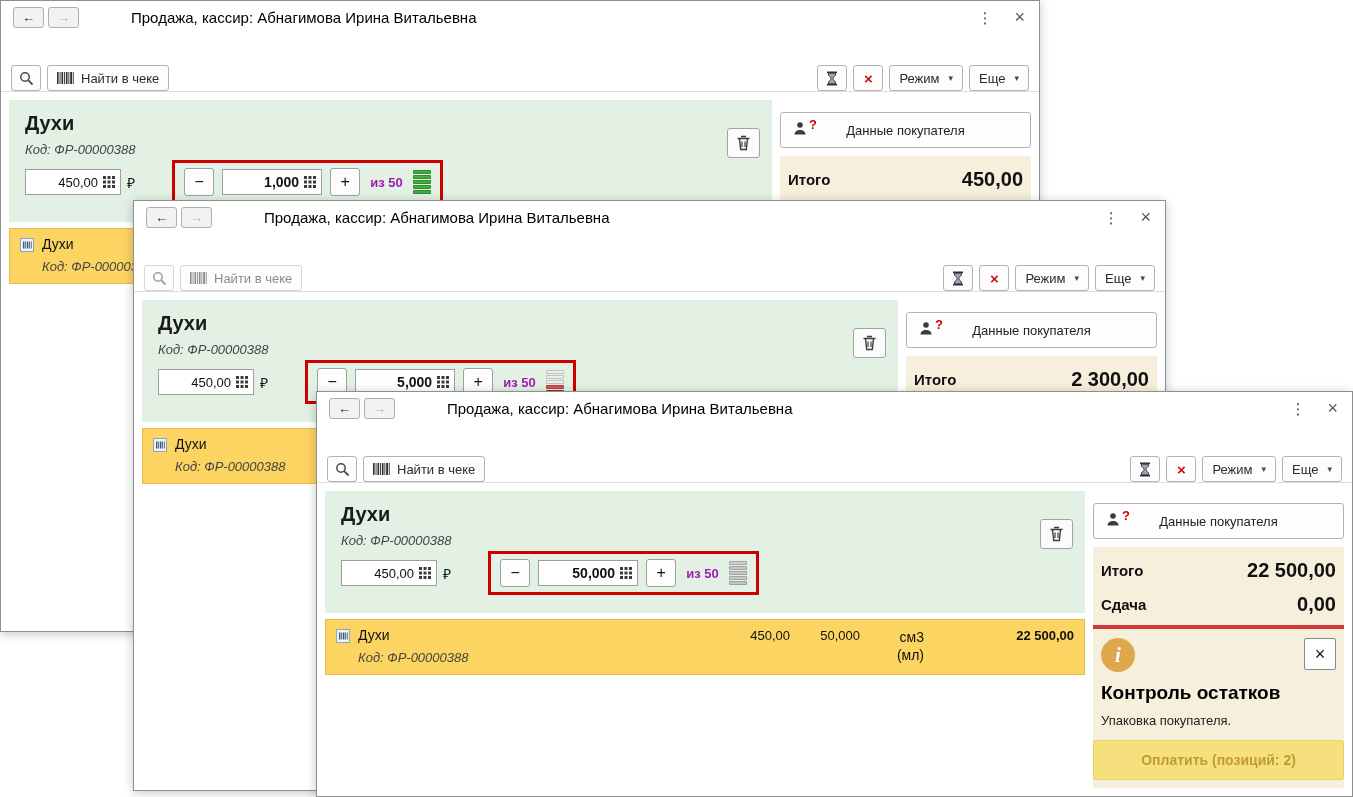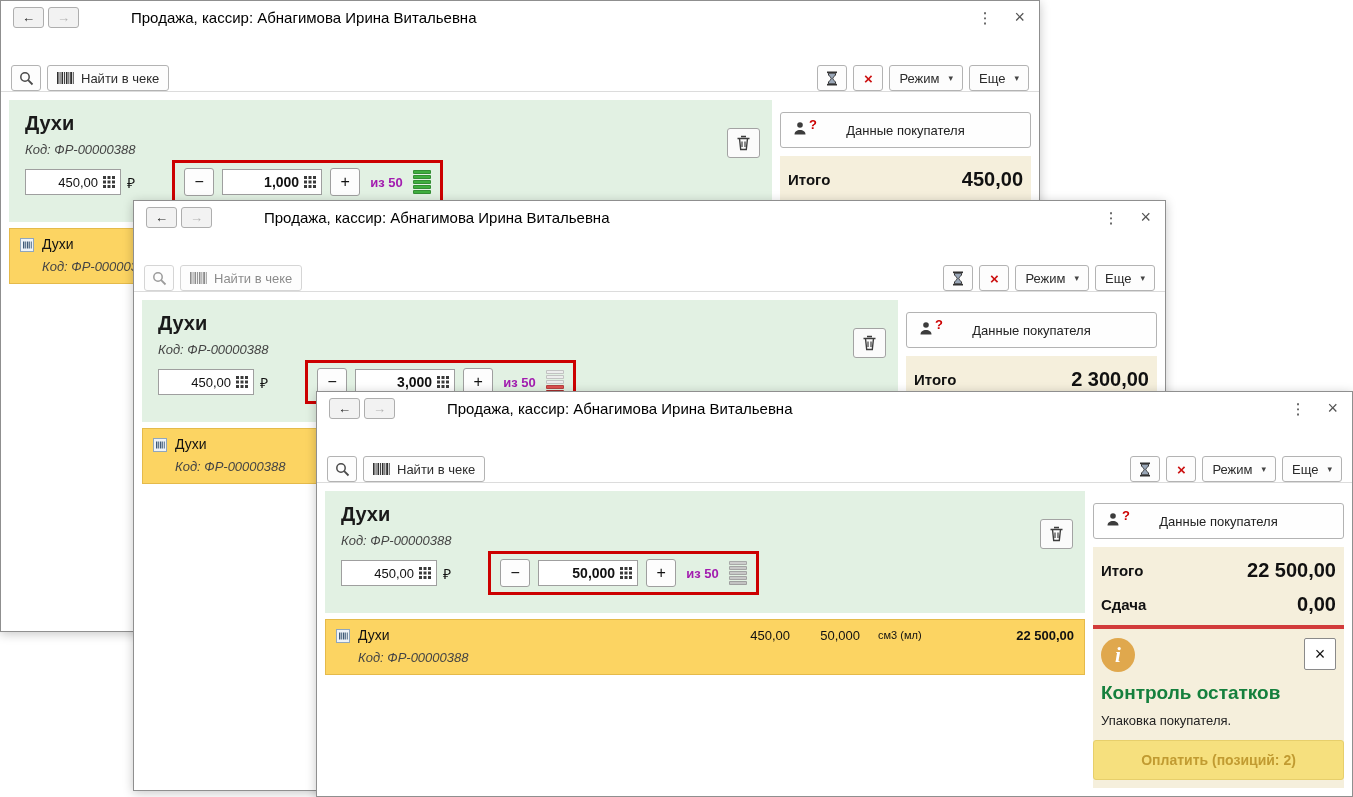--- a/index.html
+++ b/index.html
@@ -66,21 +66,21 @@
 
   
   .items { margin-top:6px; flex:1; min-height:0; }
   .item-row { display:flex; align-items:flex-start; background:#fcd462; border:1px solid #e5ba4a;
               padding:7px 10px 9px; min-height:52px; }
   .item-icon { margin:2px 8px 0 0; flex:0 0 auto; display:inline-flex; }
   .item-main { flex:1; min-width:0; }
   .item-name { font-size:14px; color:#111; }
   .item-code { font-size:13px; font-style:italic; color:#454545; margin-top:7px; }
   .col-num { width:70px; text-align:right; font-size:13px; padding-top:1px; }
-  .col-unit { width:46px; margin-left:18px; font-size:11px; line-height:1.3; padding-top:1px; }
+  .col-unit { width:46px; margin-left:18px; font-size:14px; line-height:1.3; padding-top:1px;text-align:right; }
   .col-sum { width:150px; text-align:right; font-weight:bold; font-size:13px; padding-top:1px; }
 
   
   .customer-btn { position:relative; flex:0 0 36px; height:36px; margin-top:12px; border:1px solid #b3b3b3;
                   background:#fefefe; border-radius:3px; font-size:13px; color:#222;
                   display:flex; align-items:center; justify-content:center; width:100%; }
   .person-wrap { position:absolute; left:12px; top:8px; display:flex; align-items:flex-start; }
   .q-mark { color:#cc0000; font-weight:bold; font-size:13px; margin-left:1px; position:relative; top:-4px; }
   .beige { margin-top:8px; background:#f5efdc; flex:1; display:flex; flex-direction:column;
            padding:6px 8px 8px; min-height:0; }
@@ -91,21 +91,21 @@
   
   .alert-line { height:4px; background:#d23b3b; margin:4px -8px 0; }
   .notif { flex:1; padding-top:9px; }
   .notif-top { display:flex; justify-content:space-between; align-items:flex-start; }
   .info-icon { width:34px; height:34px; border-radius:50%; background:#e0a84d; color:#fff;
                font-family:"Liberation Serif", serif; font-style:italic; font-weight:bold; font-size:21px;
                display:flex; align-items:center; justify-content:center; }
   .notif-close { width:32px; height:32px; background:#fff; border:1px solid #8a8a8a; border-radius:2px;
                  font-size:18px; line-height:1; color:#111; display:flex; align-items:center;
                  justify-content:center; padding:0; }
-  .notif-title { font-size:19px; font-weight:bold; color:#15803d; margin-top:10px; }
+  .notif-title { font-size:19px; font-weight:bold; color:#000000; margin-top:10px; }
   .notif-text { font-size:13px; color:#222; margin-top:9px; }
   .pay-btn { flex:0 0 40px; height:40px; margin:auto -8px 0; background:#f6e07e; border:1px solid #e7cf6b;
              border-radius:3px; font-size:14px; font-weight:bold; color:#c19b31; }
 </style>
 </head>
 <body>
 
 <div id="screen">
 
   <div class="win w0">
@@ -348,21 +348,21 @@
                     <rect y="9" width="3" height="3"></rect>
                     <rect x="4.5" y="9" width="3" height="3"></rect>
                     <rect x="9" y="9" width="3" height="3"></rect>
                   </g>
                 </svg>
               </div>
             <span class="rub">₽</span>
             <div class="qty-outline">
               <button class="step-btn">−</button>
               <div class="input-box qty">
-                  <span class="val">3,000</span>
+                  <span class="val">5,000</span>
                   <svg width="12" height="12" viewBox="0 0 12 12">
                     <g fill="#3a3a3a">
                       <rect width="3" height="3"></rect>
                       <rect x="4.5" width="3" height="3"></rect>
                       <rect x="9" width="3" height="3"></rect>
                       <rect y="4.5" width="3" height="3"></rect>
                       <rect x="4.5" y="4.5" width="3" height="3"></rect>
                       <rect x="9" y="4.5" width="3" height="3"></rect>
                       <rect y="9" width="3" height="3"></rect>
                       <rect x="4.5" y="9" width="3" height="3"></rect>

